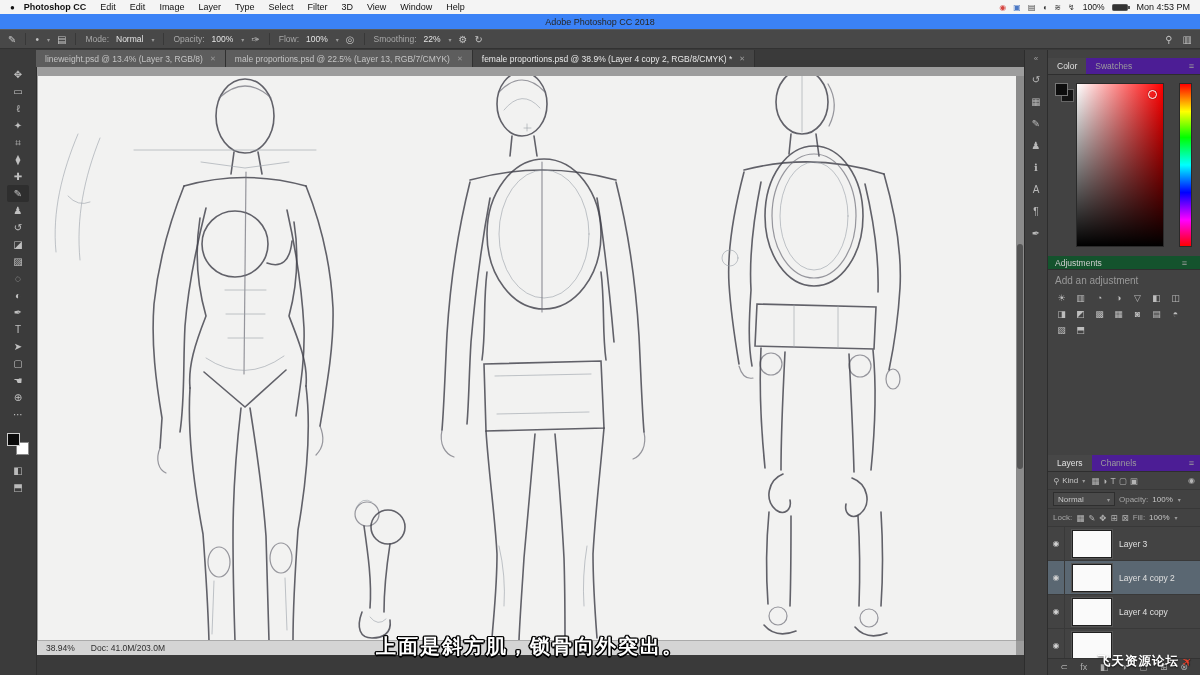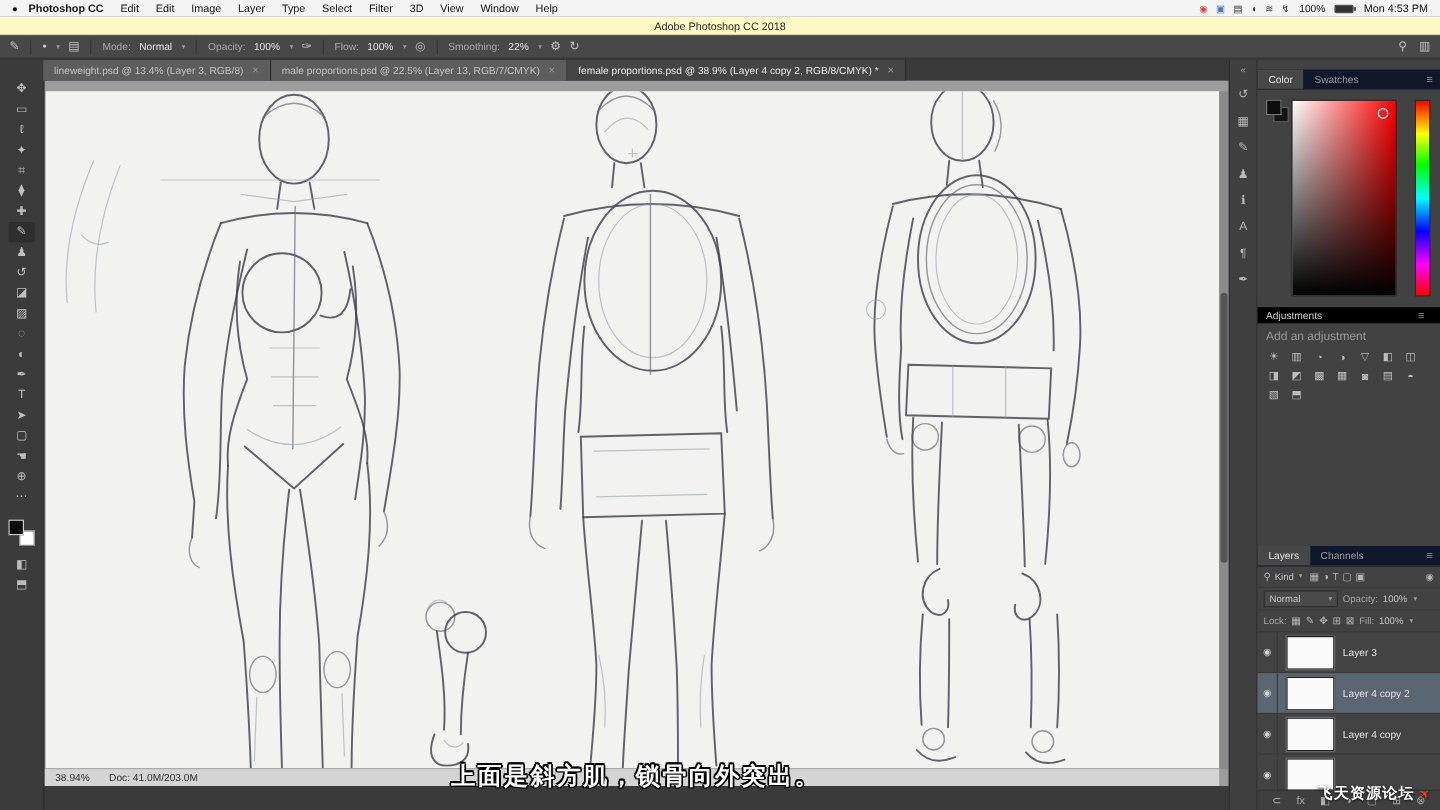--- a/index.html
+++ b/index.html
@@ -16,21 +16,21 @@
   .mright{margin-left:auto;display:flex;align-items:center;gap:8px;}
   .mstat{display:flex;gap:7px;font-size:8px;color:#333;}
   .mstat .msi:nth-child(1){color:#d64541;}
   .mstat .msi:nth-child(2){color:#4a77c4;}
   .battpct{font-size:8.5px;}
   .batt{width:16px;height:7px;border:1px solid #555;border-radius:1.5px;background:#333;box-sizing:border-box;position:relative;}
   .batt:after{content:"";position:absolute;right:-3px;top:1px;width:2px;height:3px;background:#555;}
   .clock{font-size:9px;}
 
   
-  .titlebar{position:absolute;top:14px;left:0;right:0;height:15px;background:#fef9c3;
+  .titlebar{position:absolute;top:14px;left:0;right:0;height:15px;background:#3b82f6;
     display:flex;align-items:center;justify-content:center;font-size:9px;color:#262626;z-index:29;}
   .optionsbar{position:absolute;top:29px;left:0;right:0;height:20px;background:#484848;
     border-top:1px solid #5a5a5a;border-bottom:1px solid #323232;display:flex;align-items:center;
     padding:0 8px;gap:7px;font-size:8.5px;color:#cfcfcf;z-index:28;box-sizing:border-box;}
   .obicon{color:#c2c2c2;font-size:10px;}
   .oblabel{color:#a8a8a8;}
   .obval{color:#e4e4e4;}
   .caret{font-size:6px;color:#9b9b9b;margin-left:1px;}
   .osep{width:1px;height:12px;background:#383838;margin:0 2px;}
   .oright{margin-left:auto;display:flex;gap:10px;}
@@ -66,37 +66,37 @@
 
   
   .dock{position:absolute;left:1024px;width:24px;top:50px;bottom:0;background:#404040;border-left:1px solid #2d2d2d;
     border-right:1px solid #2d2d2d;display:flex;flex-direction:column;align-items:center;z-index:25;box-sizing:border-box;}
   .dcollapse{color:#9f9f9f;font-size:8px;margin:4px 0 5px;}
   .dicons{display:flex;flex-direction:column;align-items:center;}
   .dicon{width:18px;height:18px;margin:2px 0;display:flex;align-items:center;justify-content:center;color:#b9b9b9;font-size:10px;}
 
   
   .panels{position:absolute;left:1048px;right:0;top:50px;bottom:0;background:#424242;z-index:25;}
-  .phead{height:16px;background:#0f172a;display:flex;align-items:center;font-size:8.5px;border-bottom:1px solid #2e2e2e;}
+  .phead{height:16px;background:#4c1d95;display:flex;align-items:center;font-size:8.5px;border-bottom:1px solid #2e2e2e;}
   .ptab{padding:0 9px;height:16px;line-height:16px;color:#9c9c9c;}
   .ptab.active{background:#474747;color:#e2e2e2;}
   .pmenu{margin-left:auto;margin-right:6px;color:#9c9c9c;font-size:9px;}
 
   .colorpanel{position:absolute;top:8px;left:0;right:0;}
   .cbody{position:relative;height:178px;background:#424242;}
   .cfg{position:absolute;left:7px;top:8px;width:11px;height:11px;background:#0d0d0d;border:1px solid #777;z-index:2;}
   .cbg{position:absolute;left:13px;top:14px;width:11px;height:11px;background:#141414;border:1px solid #666;}
   .gradbox{position:absolute;left:28px;top:8px;width:86px;height:162px;border:1px solid #2a2a2a;
     background:linear-gradient(to top,#000,rgba(0,0,0,0)),linear-gradient(to right,#fff,#f00);}
   .gcursor{position:absolute;right:6px;top:6px;width:7px;height:7px;border:1px solid #fff;border-radius:50%;box-shadow:0 0 1px #000;}
   .huebar{position:absolute;right:8px;top:8px;width:11px;height:162px;border:1px solid #2a2a2a;
     background:linear-gradient(to bottom,#f00 0%,#ff0 17%,#0f0 33%,#0ff 50%,#00f 67%,#f0f 84%,#f00 100%);}
 
   .adjpanel{position:absolute;top:206px;left:0;right:0;}
-  .ahead{height:13px;background:#000000;display:flex;align-items:center;padding:0 7px;font-size:8.5px;color:#cfcfcf;border-bottom:1px solid #2e2e2e;}
+  .ahead{height:13px;background:#14532d;display:flex;align-items:center;padding:0 7px;font-size:8.5px;color:#cfcfcf;border-bottom:1px solid #2e2e2e;}
   .abody{padding:5px 7px;}
   .asub{font-size:10px;color:#989898;margin-bottom:5px;}
   .agrid{display:flex;flex-wrap:wrap;gap:3px 6px;width:132px;}
   .aicon{width:13px;height:13px;display:flex;align-items:center;justify-content:center;color:#bdbdbd;font-size:9px;}
 
   .layerspanel{position:absolute;top:405px;left:0;right:0;bottom:0;}
   .lfilter{height:17px;display:flex;align-items:center;padding:0 5px;gap:3px;font-size:8px;color:#c6c6c6;border-bottom:1px solid #383838;}
   .ficons{display:flex;gap:3px;margin-left:3px;}
   .fic{color:#b5b5b5;font-size:8.5px;}
   .ftoggle{margin-left:auto;color:#b5b5b5;font-size:8px;}

